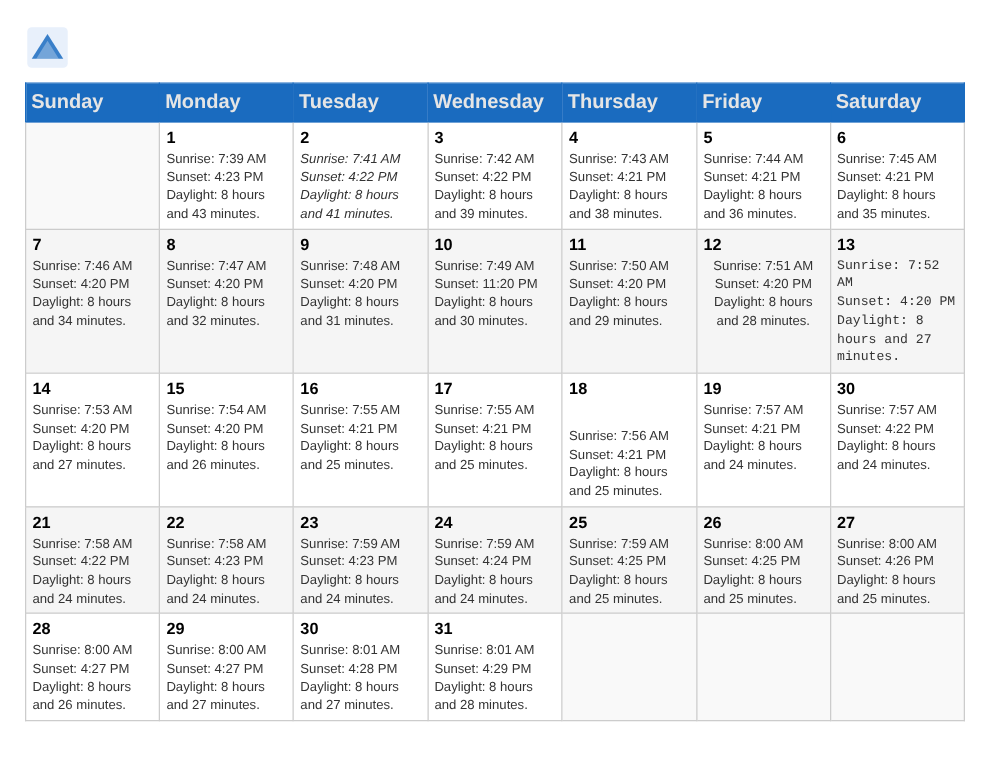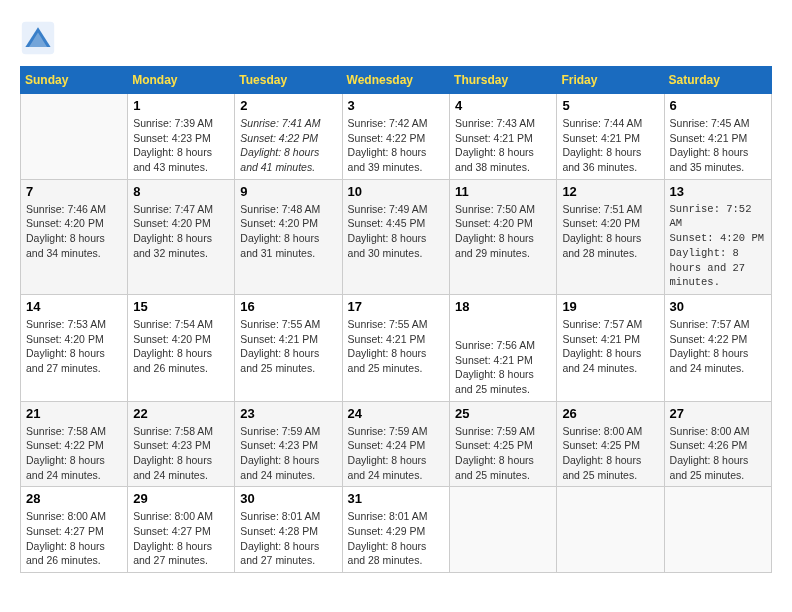--- a/index.html
+++ b/index.html
@@ -41,24 +41,24 @@
       font-size: 14px;
       color: #555;
     }
     .calendar {
       width: 100%;
       border-collapse: collapse;
       font-size: 11px;
     }
     .calendar th {
       background-color: #1a6bbf;
-      color: #fde047;
+      color: #e5e5e5;
       padding: 6px 4px;
       text-align: left;
-      font-size: 12px;
+      font-size: 16px;
       font-weight: bold;
       border: 1px solid #1a6bbf;
     }
     .calendar td {
       border: 1px solid #ccc;
       vertical-align: top;
       padding: 4px 5px;
       width: 108px;
       min-height: 80px;
       background: #fff;
@@ -169,32 +169,32 @@
         </td>
         <td>
           <span class="day-num">9</span>
           <div class="cell-text" style="white-space: pre-line;">Sunrise: 7:48 AM
 Sunset: 4:20 PM
 Daylight: 8 hours and 31 minutes.</div>
         </td>
         <td>
           <span class="day-num">10</span>
           <div class="cell-text" style="white-space: pre-line;">Sunrise: 7:49 AM
-Sunset: 4:45 PM
+Sunset: 11:20 PM
 Daylight: 8 hours and 30 minutes.</div>
         </td>
         <td>
           <span class="day-num">11</span>
           <div class="cell-text" style="white-space: pre-line;">Sunrise: 7:50 AM
 Sunset: 4:20 PM
 Daylight: 8 hours and 29 minutes.</div>
         </td>
         <td>
           <span class="day-num">12</span>
-          <div class="cell-text" style="white-space: pre-line;">Sunrise: 7:51 AM
+          <div class="cell-text" style="white-space: pre-line; text-align: center;">Sunrise: 7:51 AM
 Sunset: 4:20 PM
 Daylight: 8 hours and 28 minutes.</div>
         </td>
         <td>
           <span class="day-num">13</span>
           <div class="cell-text" style="white-space: pre-line; font-family: Liberation Mono, monospace;">Sunrise: 7:52 AM
 Sunset: 4:20 PM
 Daylight: 8 hours and 27 minutes.</div>
         </td>
       </tr>

